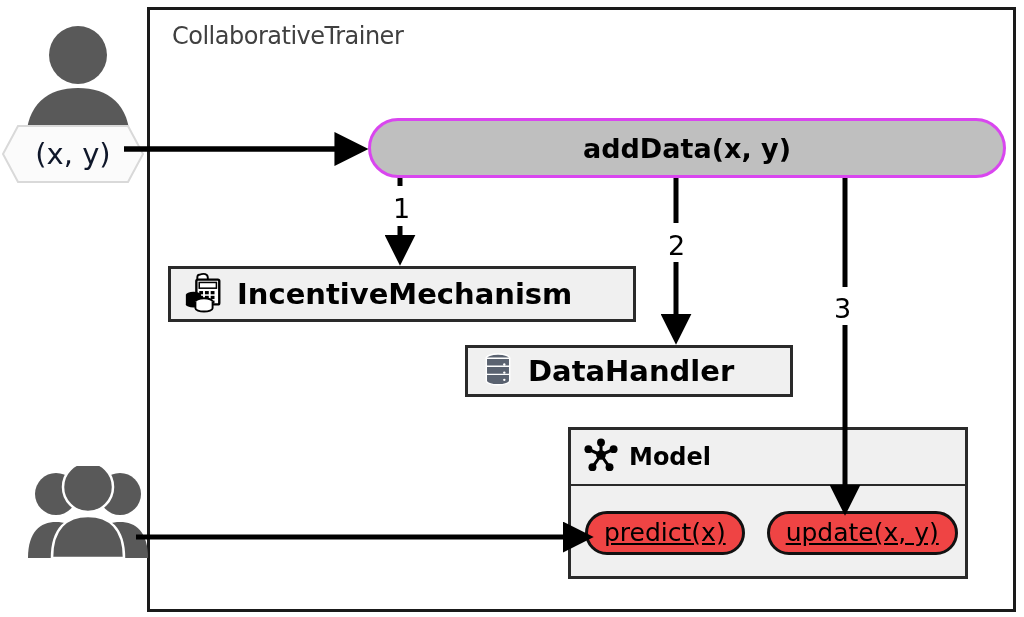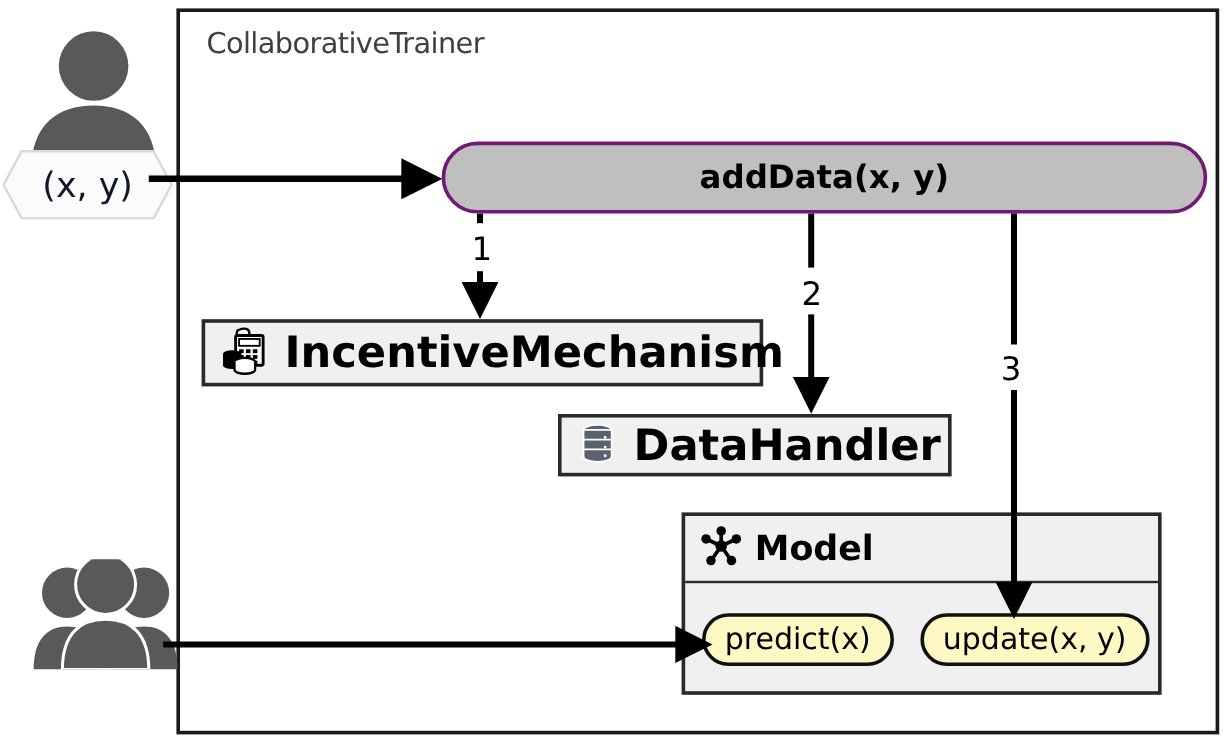--- a/index.html
+++ b/index.html
@@ -37,21 +37,21 @@
     color: #404040;
     letter-spacing: -0.5px;
     white-space: nowrap;
   }
 
   
   .adddata-pill {
     left: 368px; top: 118px;
     width: 638px; height: 60px;
     background: #bfbfbf;
-    border: 3px solid #701a75;
+    border: 3px solid #d946ef;
     border-radius: 32px;
     box-sizing: border-box;
     display: flex;
     align-items: center;
     justify-content: center;
     font-size: 27px;
     font-weight: bold;
     color: #000000;
   }
 
@@ -59,21 +59,21 @@
   .comp-box {
     background: #f0f0f0;
     border: 3px solid #2a2a2a;
     box-sizing: border-box;
     display: flex;
     align-items: center;
     gap: 12px;
     padding-left: 12px;
   }
   .comp-label {
-    font-size: 36px;
+    font-size: 29px;
     font-weight: bold;
     color: #000000;
     white-space: nowrap;
   }
   .incentive-box { left: 168px; top: 266px; width: 468px; height: 56px; }
   .datahandler-box { left: 424px; top: 345px; width: 328px; height: 52px; margin-left: 41px; }
 
   
   .model-box {
     left: 568px; top: 427px;
@@ -85,45 +85,46 @@
   .model-header {
     height: 56px;
     border-bottom: 2px solid #2a2a2a;
     display: flex;
     align-items: center;
     gap: 10px;
     padding-left: 12px;
     box-sizing: border-box;
   }
   .model-title {
-    font-size: 29px;
+    font-size: 24px;
     font-weight: bold;
     color: #000000;
   }
   .model-body {
     height: 93px;
     display: flex;
     align-items: center;
     gap: 22px;
     padding-left: 14px;
     box-sizing: border-box;
   }
   .method-pill {
-    background: #fef9c3;
+    background: #ef4444;
     border: 3px solid #111111;
     border-radius: 26px;
     box-sizing: border-box;
     height: 44px;
     display: flex;
     align-items: center;
     justify-content: center;
     padding: 0 16px;
     font-size: 25px;
     color: #000000;
     white-space: nowrap;
+    text-decoration: underline;
   }
 
   
   .person-icon { left: 18px; top: 22px; width: 120px; height: 120px; }
   .group-icon  { left: 24px; top: 466px; width: 128px; height: 92px; }
 
   
   .xy-label {
     left: 2px; top: 125px;
     width: 142px; height: 58px;

